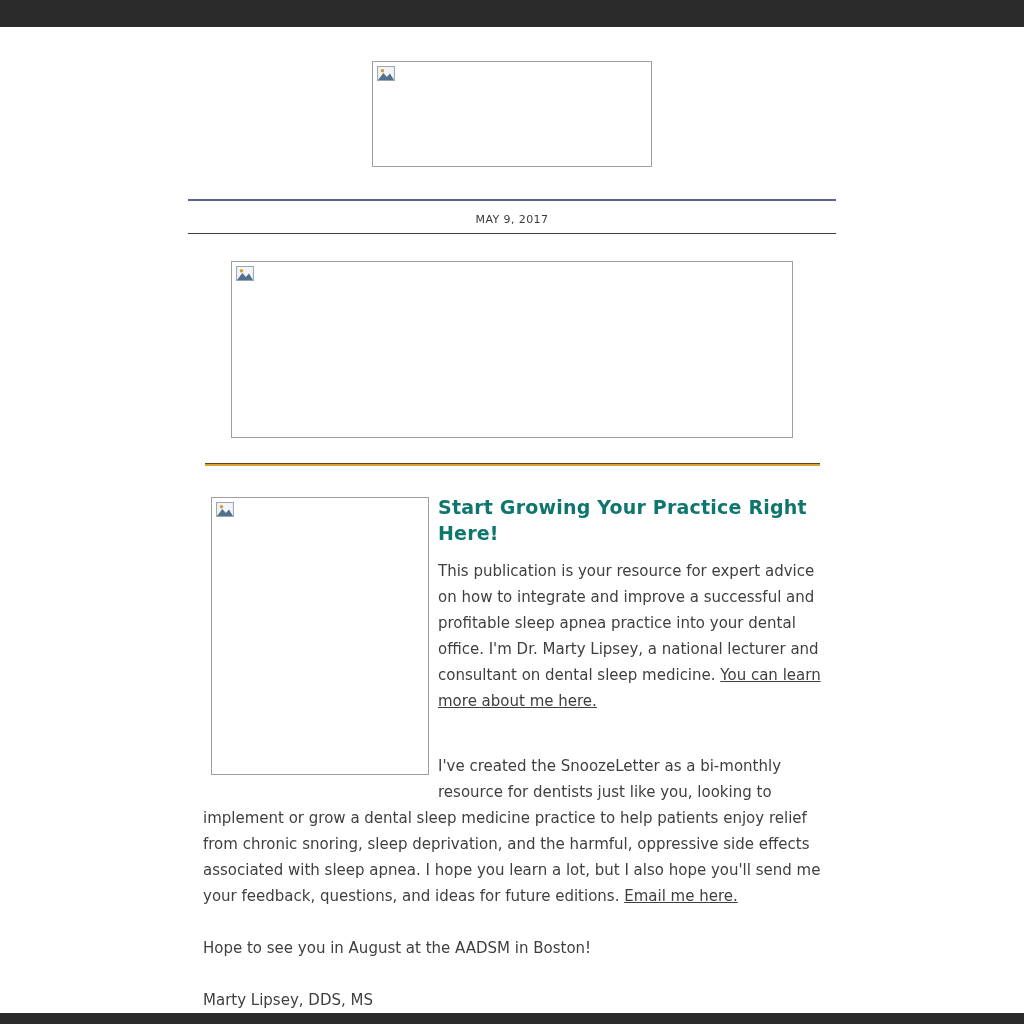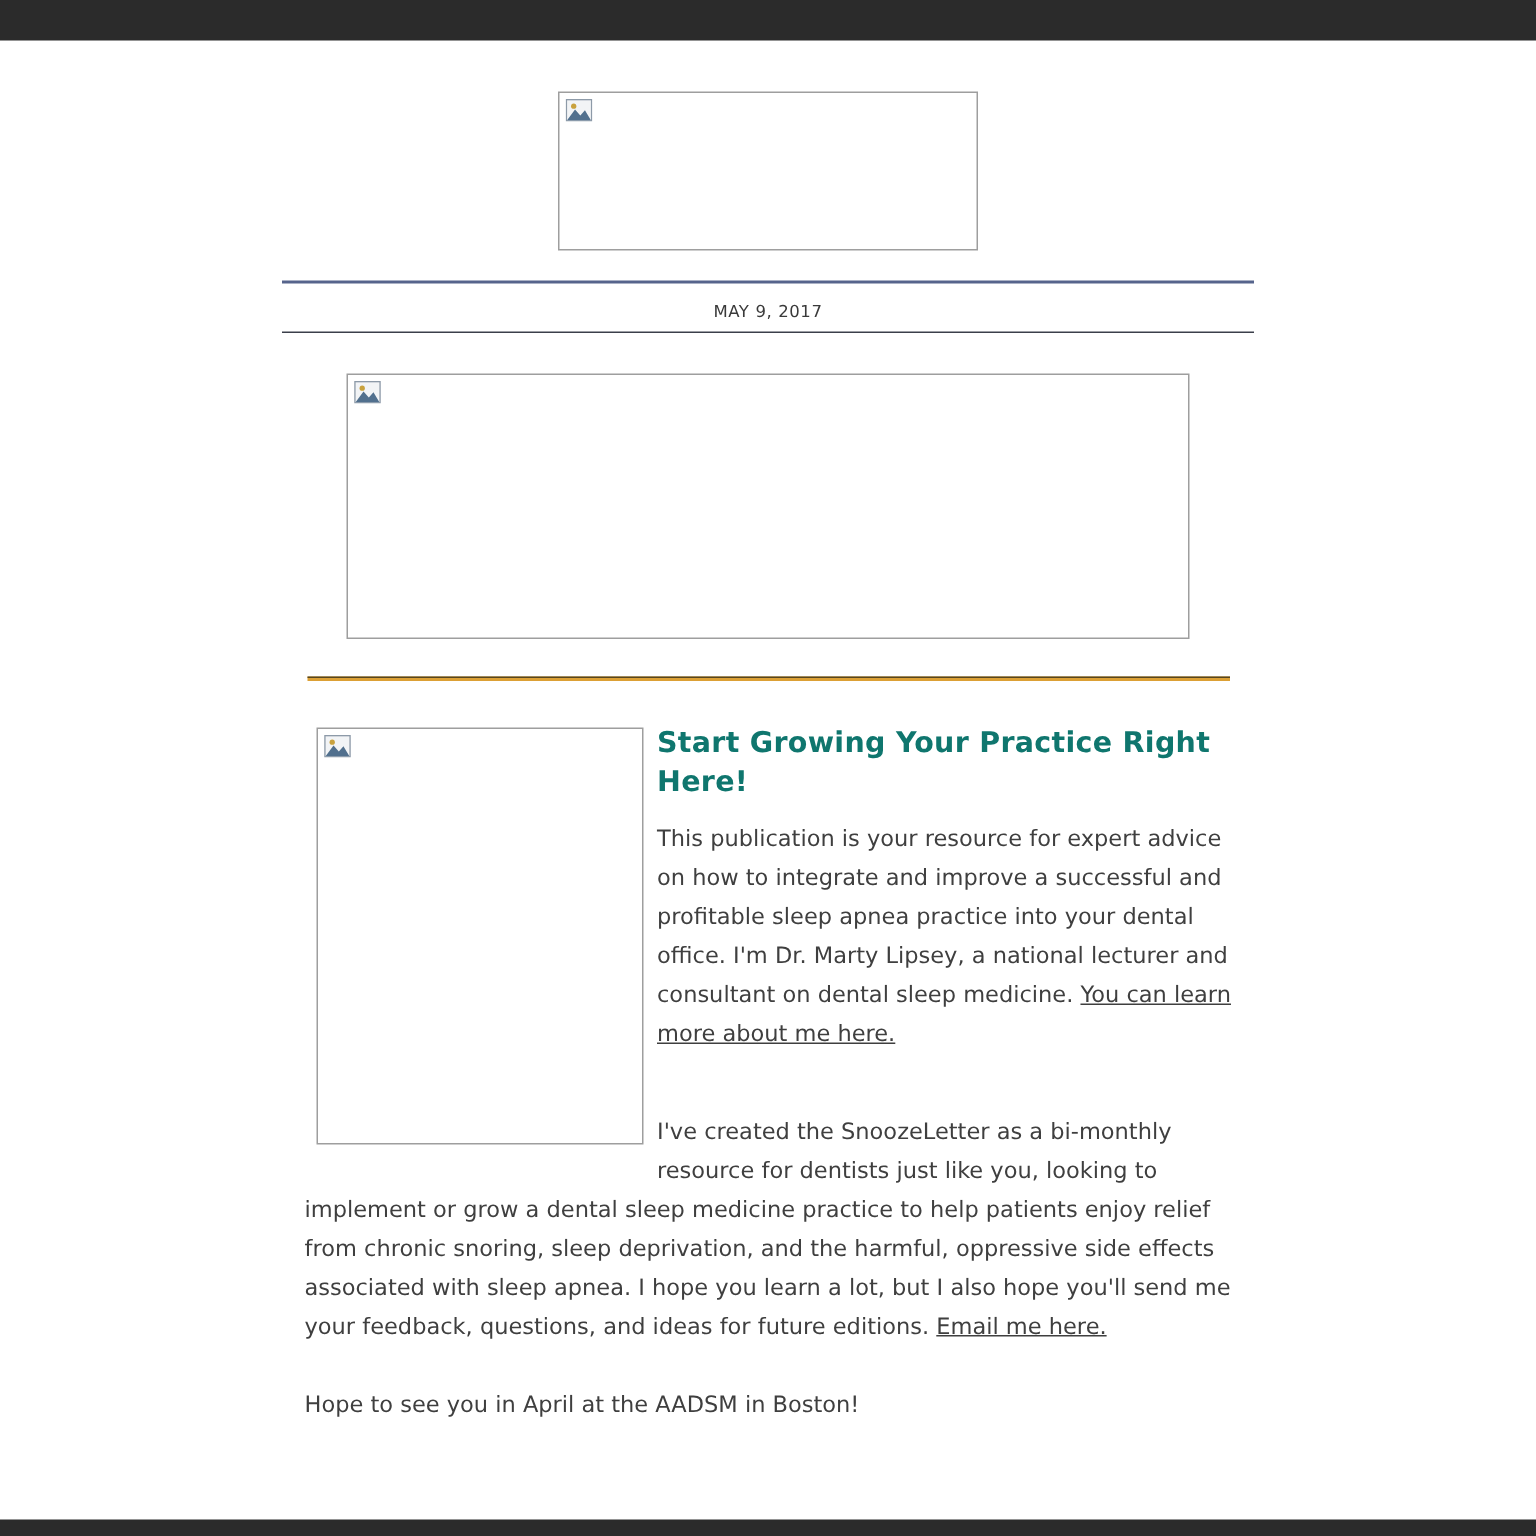--- a/index.html
+++ b/index.html
@@ -33,21 +33,21 @@
   }
   .broken-icon {
     position: absolute; top: 4px; left: 4px;
     width: 18px; height: 15px;
     display: block;
   }
   .logo-row, .hero-row { display: flex; justify-content: center; }
   .logo { width: 280px; height: 106px; }
   .hero { width: 562px; height: 177px; margin-top: 27px; }
   .date-bar {
-    margin-top: 20px;
+    margin-top: 32px;
     border-top: 2px solid #56648c;
     border-bottom: 1px solid #3b3f4a;
     text-align: center;
     padding: 7px 0 6px 0;
   }
   .date-text {
     font-size: 11px;
     letter-spacing: 0.4px;
     color: #3a3a3a;
   }
@@ -129,20 +129,21 @@
         <path d="M1 16 L7 8 L11 12.5 L14.5 8.5 L19 16 Z" fill="#51708e"></path>
       </svg>
     </div>
 
     <h1>Start Growing Your Practice Right Here!</h1>
 
     <p class="para-1"><span>This publication is your resource for expert advice on how to integrate and improve a successful and profitable sleep apnea practice into your dental office. I'm Dr. Marty Lipsey, a national lecturer and consultant on dental sleep medicine. </span><a href="#">You can learn more about me here.</a></p>
 
     <p class="para-2"><span>I've created the SnoozeLetter as a bi-monthly resource for dentists just like you, looking to implement or grow a dental sleep medicine practice to help patients enjoy relief from chronic snoring, sleep deprivation, and the harmful, oppressive side effects associated with sleep apnea. I hope you learn a lot, but I also hope you'll send me your feedback, questions, and ideas for future editions. </span><a href="#">Email me here.</a></p>
 
-    <p class="para-3">Hope to see you in April at the AADSM in Boston!</p>
+    <p class="para-3">Hope to see you in August at the AADSM in Boston!</p>
 
+    <p class="signature">Marty Lipsey, DDS, MS</p>
 
   </div>
 
 </div>
 
 <div class="bottombar"></div>
 
 </body></html>

